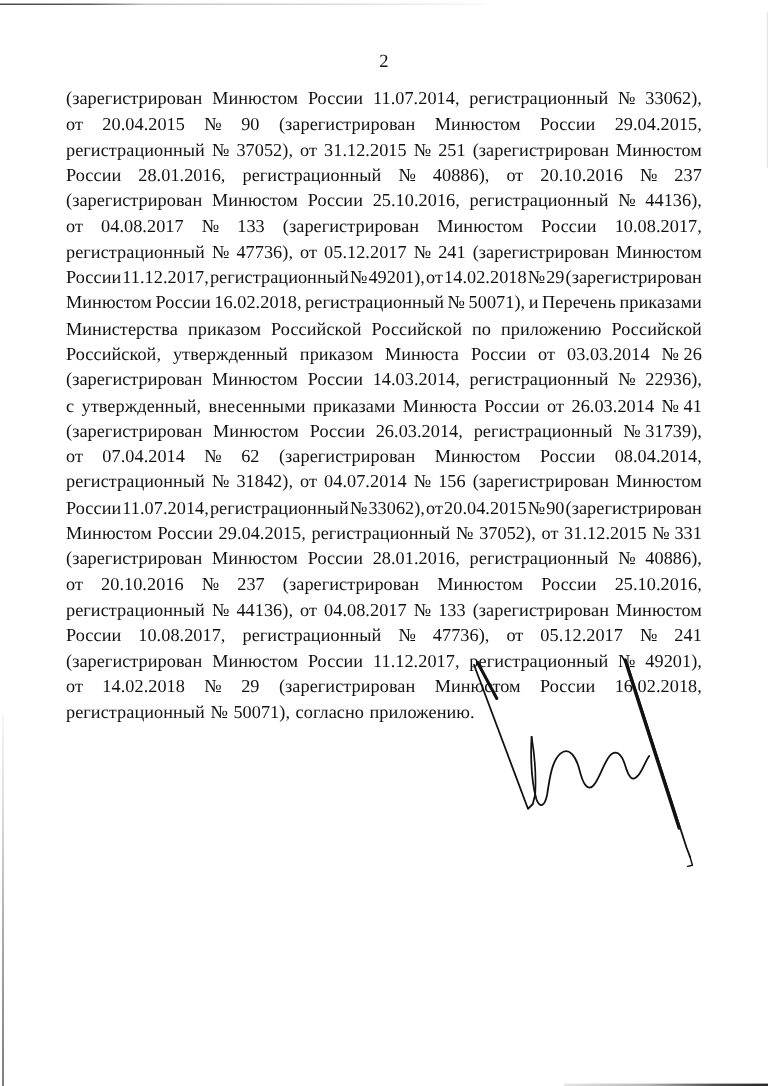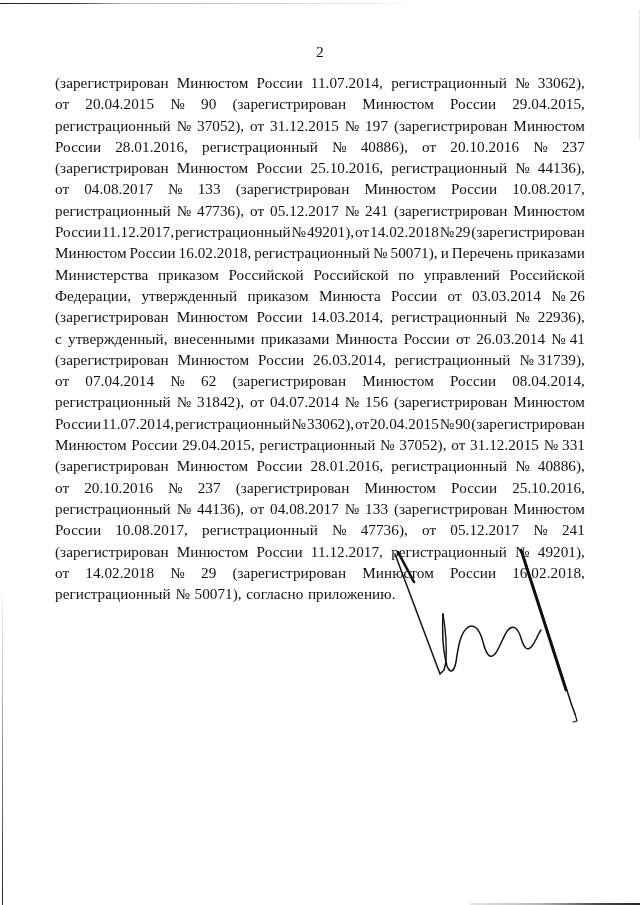--- a/index.html
+++ b/index.html
@@ -191,21 +191,21 @@
         <span class="w">России</span>
         <span class="w">29.04.2015,</span>
       </div>
       <div class="body-line">
         <span class="w">регистрационный</span>
         <span class="w">№</span>
         <span class="w">37052),</span>
         <span class="w">от</span>
         <span class="w">31.12.2015</span>
         <span class="w">№</span>
-        <span class="w">197</span>
+        <span class="w">251</span>
         <span class="w">(зарегистрирован</span>
         <span class="w">Минюстом</span>
       </div>
       <div class="body-line">
         <span class="w">России</span>
         <span class="w">28.01.2016,</span>
         <span class="w">регистрационный</span>
         <span class="w">№</span>
         <span class="w">40886),</span>
         <span class="w">от</span>
@@ -265,25 +265,25 @@
         <span class="w">и</span>
         <span class="w">Перечень</span>
         <span class="w">приказами</span>
       </div>
       <div class="body-line">
         <span class="w">Министерства</span>
         <span class="w">приказом</span>
         <span class="w">Российской</span>
         <span class="w">Российской</span>
         <span class="w">по</span>
-        <span class="w">управлений</span>
+        <span class="w">приложению</span>
         <span class="w">Российской</span>
       </div>
       <div class="body-line">
-        <span class="w">Федерации,</span>
+        <span class="w">Российской,</span>
         <span class="w">утвержденный</span>
         <span class="w">приказом</span>
         <span class="w">Минюста</span>
         <span class="w">России</span>
         <span class="w">от</span>
         <span class="w">03.03.2014</span>
         <span class="w">№ 26</span>
       </div>
       <div class="body-line">
         <span class="w">(зарегистрирован</span>

